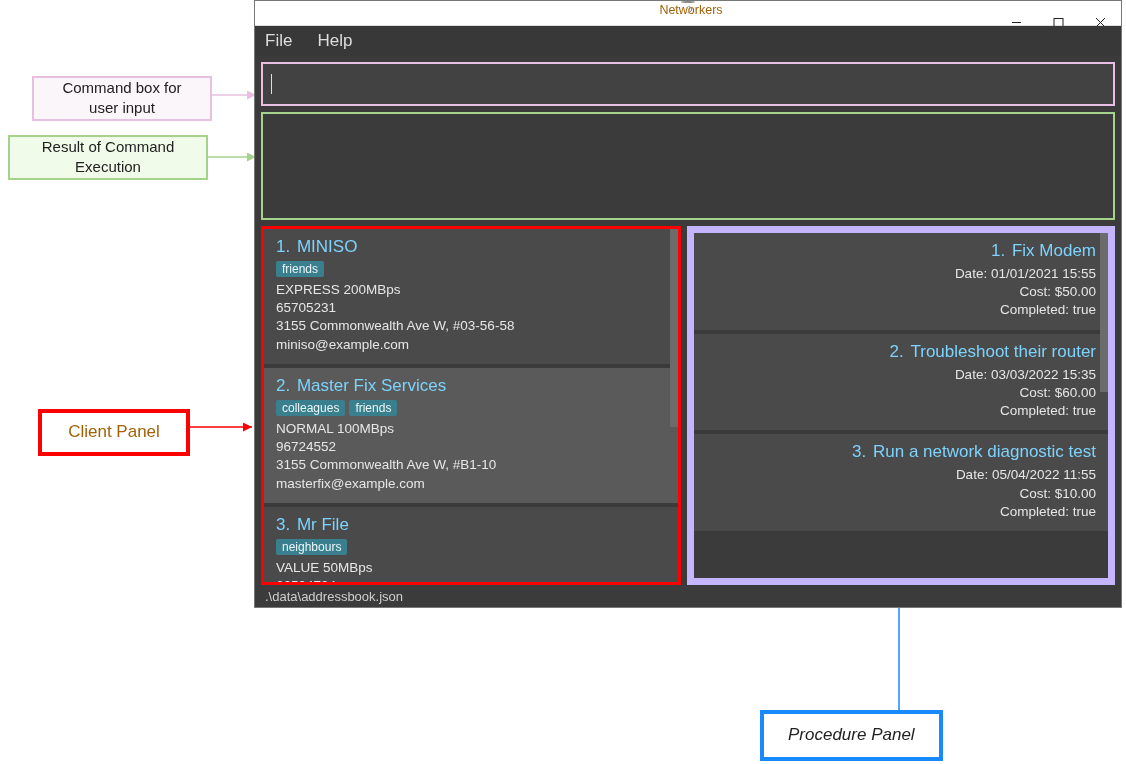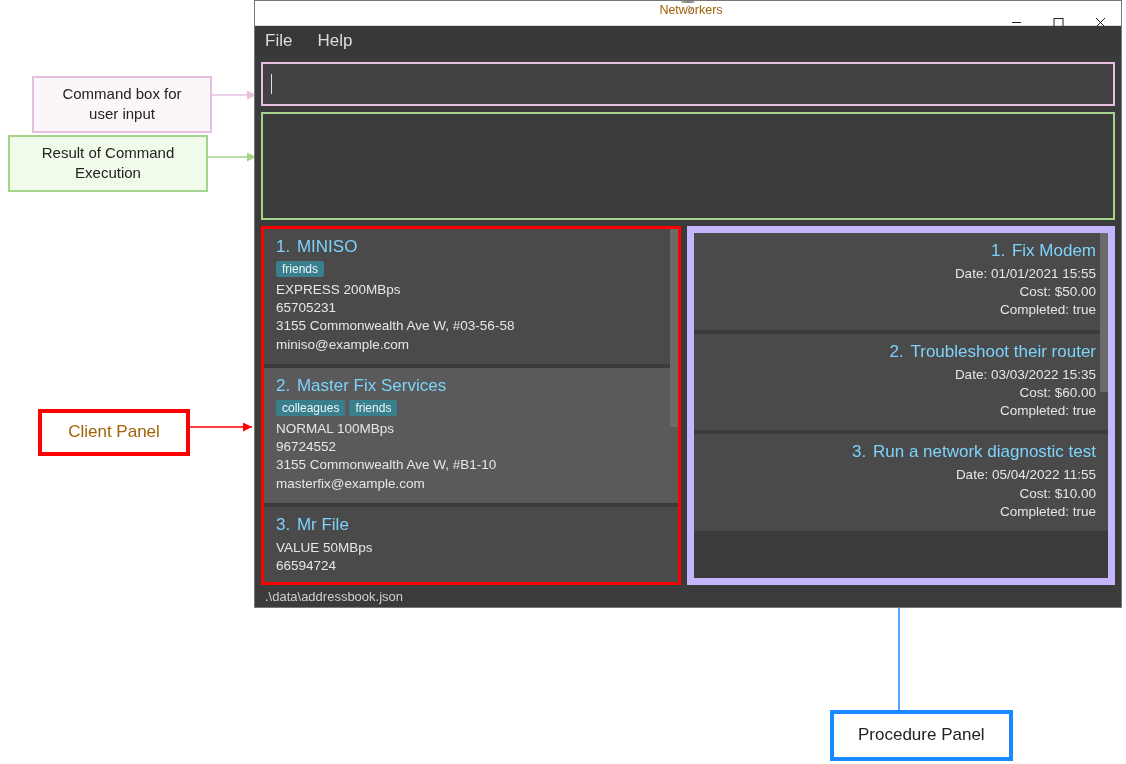--- a/index.html
+++ b/index.html
@@ -10,21 +10,21 @@
       height: 764px;
       position: relative;
       font-size: 14px;
     }
 
     
     .callout {
       position: absolute;
       background: #fff;
       border: 2px solid;
-      padding: 6px 14px;
+      padding: 0 14px;
       text-align: center;
       font-size: 15px;
       line-height: 1.35;
     }
     .callout-pink {
       border-color: #e7bfe0;
       background: #faf6fa;
       color: #222;
     }
     .callout-green {
@@ -264,21 +264,21 @@
 <div class="callout callout-red" style="left:38px; top:409px; width:152px; border-width:4px;">Client Panel</div>
 <svg class="arrow" style="left:190px; top:420px; width:70px; height:14px;">
   <defs>
       <marker id="ah-red" markerWidth="8" markerHeight="8" refX="6" refY="3" orient="auto">
         <path d="M0,0 L6,3 L0,6 Z" fill="red"></path>
       </marker>
     </defs>
   <line x1="0" y1="7" x2="62" y2="7" stroke="red" stroke-width="1.5" marker-end="url(#ah-red)"></line>
 </svg>
 
-<div class="callout callout-blue" style="left:830px; top:710px; border-width:4px;">Procedure Panel</div>
+<div class="callout callout-blue" style="left:760px; top:710px; border-width:4px;font-style:italic;">Procedure Panel</div>
 <svg class="arrow" style="left:892px; top:584px; width:14px; height:128px;">
   <defs>
       <marker id="ah-blue" markerWidth="8" markerHeight="8" refX="6" refY="3" orient="auto">
         <path d="M0,0 L6,3 L0,6 Z" fill="#1989ff"></path>
       </marker>
     </defs>
   <line x1="7" y1="126" x2="7" y2="6" stroke="#1989ff" stroke-width="1.5" marker-end="url(#ah-blue)"></line>
 </svg>
 
 <div class="window">
@@ -343,20 +343,23 @@
                 <span class="tag">colleagues</span>
                 <span class="tag">friends</span>
               </div>
               <div class="card-line">NORMAL 100MBps</div>
               <div class="card-line">96724552</div>
               <div class="card-line">3155 Commonwealth Ave W, #B1-10</div>
               <div class="card-line">masterfix@example.com</div>
             </div>
             <div class="card">
               <div class="card-title"><span class="idx">3.  </span><span>Mr File</span></div>
+              <div class="taglist">
+                <span class="tag">neighbours</span>
+              </div>
               <div class="card-line">VALUE 50MBps</div>
               <div class="card-line">66594724</div>
             </div>
           </div>
         <div class="fake-scrollbar">
           <div class="fake-scrollthumb"></div>
         </div>
       </div>
     </div>
 

